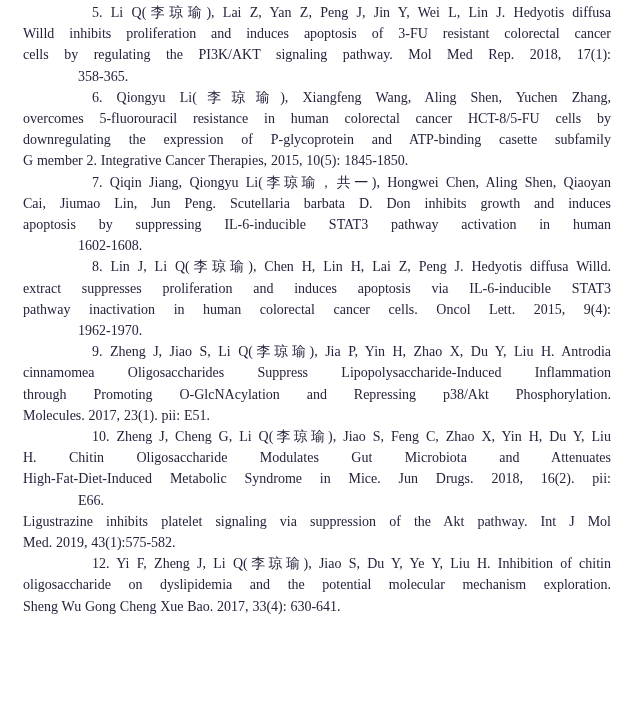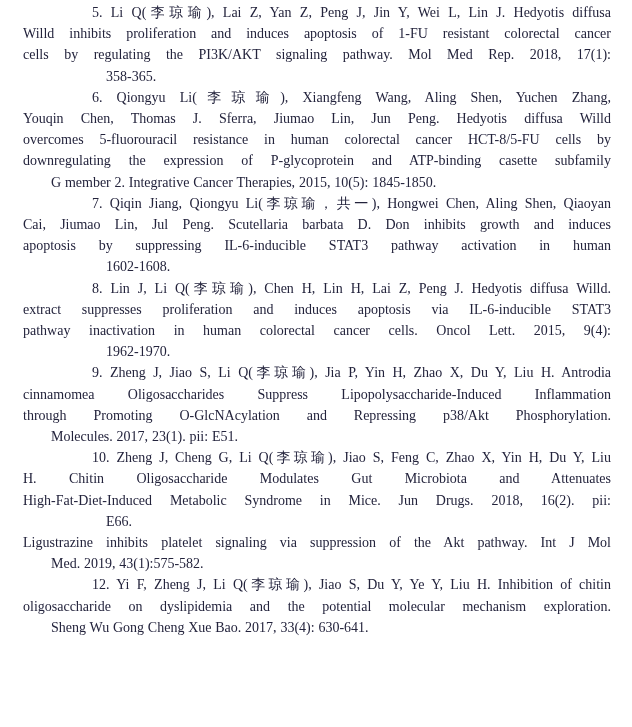--- a/index.html
+++ b/index.html
@@ -28,49 +28,47 @@
     display: block;
     text-align: justify;
     text-align-last: justify;
     word-spacing: 0.02em;
   }
   .ln.first {
     text-indent: 69px;
   }
   .ln.last {
     text-align-last: left;
-    margin-left: 28px;
   }
   .ln.last.short {
     text-indent: 55px;
   }
 </style>
 </head>
 <body>
 
 <div class="page">
 
   <p class="ref">
     <span class="ln first">5. Li Q(李琼瑜), Lai Z, Yan Z, Peng J, Jin Y, Wei L, Lin J. Hedyotis diffusa</span>
-    <span class="ln">Willd inhibits proliferation and induces apoptosis of 1-FU resistant colorectal cancer</span>
+    <span class="ln">Willd inhibits proliferation and induces apoptosis of 3-FU resistant colorectal cancer</span>
     <span class="ln">cells by regulating the PI3K/AKT signaling pathway. Mol Med Rep. 2018, 17(1):</span>
     <span class="ln last short">358-365.</span>
   </p>
 
   <p class="ref">
     <span class="ln first">6. Qiongyu Li(李琼瑜),  Xiangfeng Wang,  Aling Shen,  Yuchen Zhang,</span>
-    <span class="ln">Youqin Chen,  Thomas J. Sferra,  Jiumao Lin,  Jun Peng. Hedyotis diffusa Willd</span>
     <span class="ln">overcomes 5-fluorouracil resistance in human colorectal cancer HCT-8/5-FU cells by</span>
     <span class="ln">downregulating the expression of P-glycoprotein and ATP-binding casette subfamily</span>
     <span class="ln last">G member 2. Integrative Cancer Therapies, 2015, 10(5): 1845-1850.</span>
   </p>
 
   <p class="ref">
     <span class="ln first">7. Qiqin Jiang, Qiongyu Li(李琼瑜，共一), Hongwei Chen, Aling Shen, Qiaoyan</span>
-    <span class="ln">Cai, Jiumao Lin, Jul Peng. Scutellaria barbata D. Don inhibits growth and induces</span>
+    <span class="ln">Cai, Jiumao Lin, Jun Peng. Scutellaria barbata D. Don inhibits growth and induces</span>
     <span class="ln">apoptosis by suppressing IL-6-inducible STAT3 pathway activation in human</span>
     <span class="ln last short">1602-1608.</span>
   </p>
 
   <p class="ref">
     <span class="ln first">8. Lin J, Li Q(李琼瑜), Chen H, Lin H, Lai Z, Peng J. Hedyotis diffusa Willd.</span>
     <span class="ln">extract suppresses proliferation and induces apoptosis via IL-6-inducible STAT3</span>
     <span class="ln">pathway inactivation in human colorectal cancer cells. Oncol Lett. 2015, 9(4):</span>
     <span class="ln last short">1962-1970.</span>
   </p>

